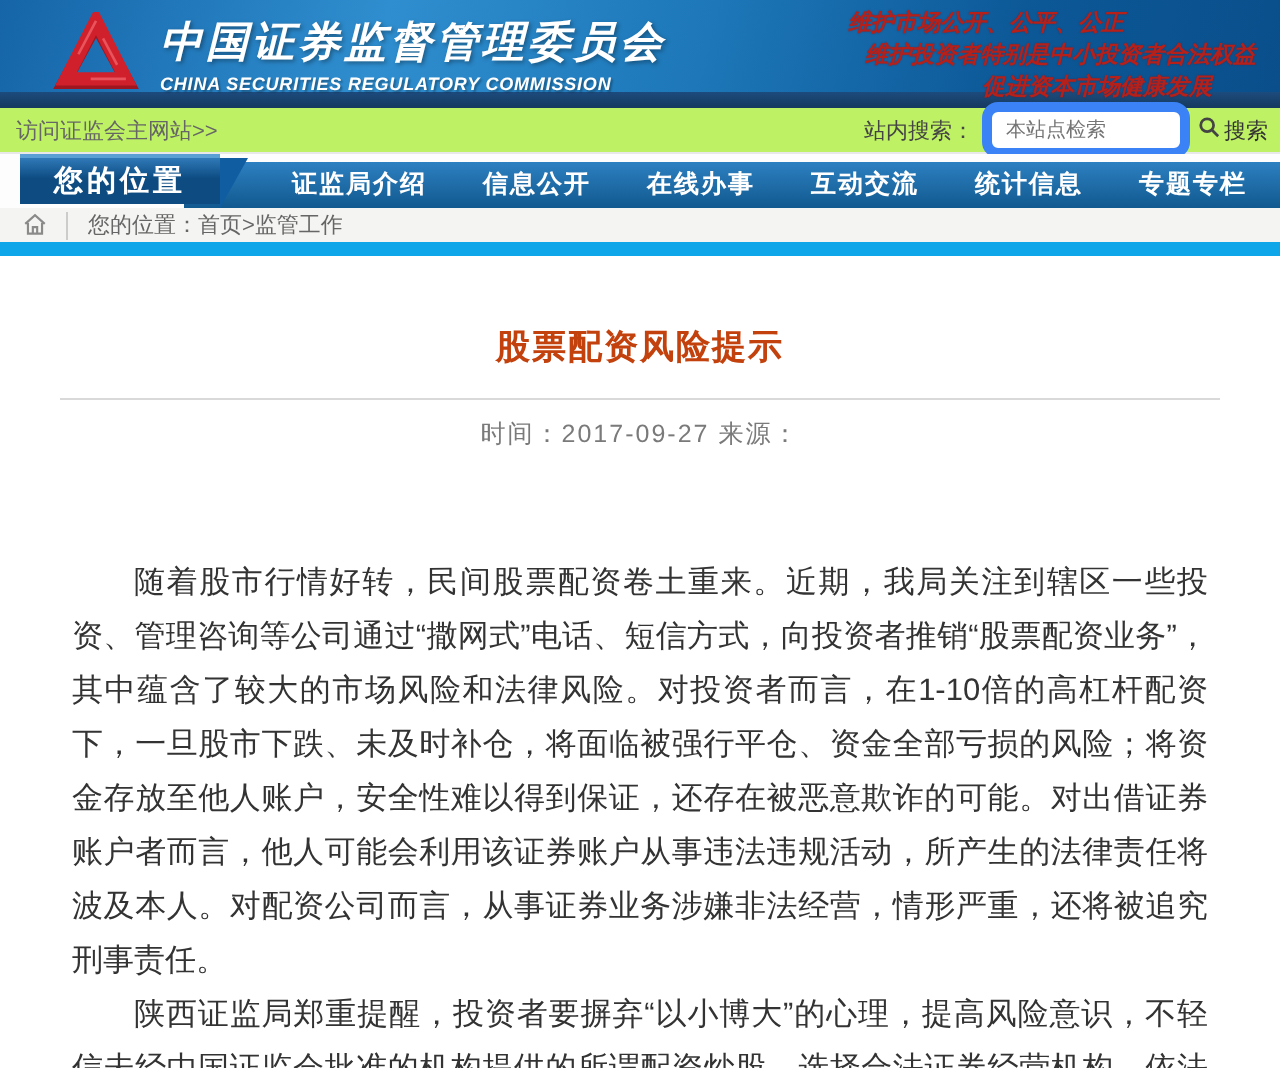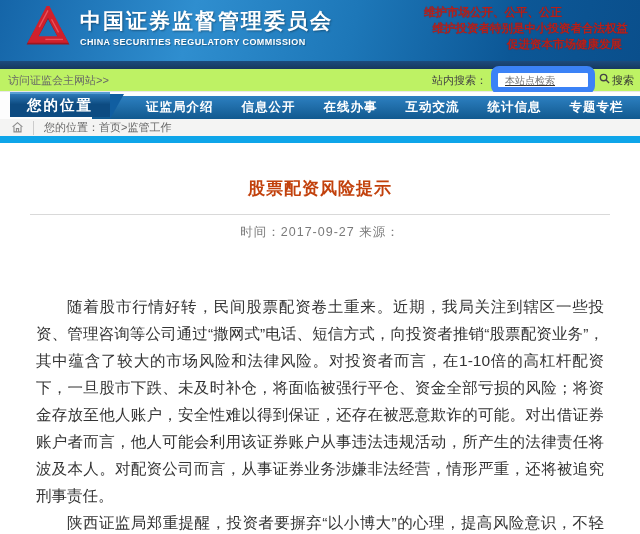--- a/index.html
+++ b/index.html
@@ -1,41 +1,41 @@
 <!DOCTYPE html>
 <html><head>
 <meta charset="utf-8">
 <style>
   * { margin:0; padding:0; box-sizing:border-box; }
   html,body { width:640px; height:534px; overflow:hidden; background:#fff;
     font-family:"Liberation Sans", sans-serif; }
 
   
-  .banner { position:relative; height:61px;
-    background:linear-gradient(105deg,#1565a8 0%, #2f8ecf 30%, #1d77b8 55%, #0c5796 80%, #0a4f8c 100%); }
+  .banner { position:relative; height:46px;
+    background:linear-gradient(105deg,#1565a8 0%, #2f8ecf 30%, #1d77b8 55%, #0c5796 80%, #0a4f8c 100%);font-style:italic; }
   .banner-strip { height:8px; background:linear-gradient(#1c4b7d,#16395f); }
   .logo-wrap { position:absolute; left:26px; top:6px; width:44px; height:44px; }
   .org { position:absolute; left:80px; top:7px; color:#fff; }
   .org-cn { font-size:21px; font-weight:bold; letter-spacing:2px; text-shadow:1px 1px 2px rgba(0,0,0,.35); }
   .org-en { font-size:9px; font-weight:bold; letter-spacing:.4px; margin-top:2px; text-shadow:1px 1px 1px rgba(0,0,0,.3); }
   .slogans { position:absolute; right:0; top:4px; width:300px; color:#b6201a;
     font-family:"Liberation Serif", serif; font-weight:bold; font-size:11.5px; line-height:16px; }
   .slogans div { text-align:right; text-shadow:0 0 1px rgba(120,0,0,.4); }
   .slogan-1 { padding-right:78px; }
   .slogan-2 { padding-right:12px; }
-  .slogan-3 { padding-right:18px; }
+  .slogan-3 { padding-right:34px; }
 
   
   .utility { height:23px; background:#bef264; display:flex; align-items:center;
     justify-content:space-between; padding:0 6px 0 8px; border-bottom:1px solid #e8e8e8; }
   .main-site-link { font-size:11px; color:#666; cursor:pointer; }
   .search-area { display:flex; align-items:center; gap:4px; }
   .search-label { font-size:11px; color:#444; }
-  .search-input { width:104px; height:28px; border:7px solid #3b82f6; border-radius:8px;
-    font-size:10px; padding:0 7px; color:#333; outline:none;text-decoration:underline; }
+  .search-input { width:104px; height:28px; border:5px solid #3b82f6; border-radius:8px;
+    font-size:10px; padding:0 7px; color:#333; outline:none; }
   .search-btn { display:flex; gap:2px; background:none; border:none;
     font-size:11px; color:#333; cursor:pointer; white-space:nowrap; }
 
   
   .navrow { position:relative; height:27px; background:#fdfdfd; }
   .navbar { position:absolute; left:92px; right:0; top:4px; bottom:0;
     background:linear-gradient(#2b7db ,#11598f); 
     background:linear-gradient(#2d80c1,#11598f); display:flex; align-items:center; }
   .bureau-tab { position:absolute; left:10px; top:0; width:100px; height:25px; z-index:2;
     background:linear-gradient(#2f7ab8,#0d4b81 45%,#0d4b81); color:#fff; font-size:14.5px;

